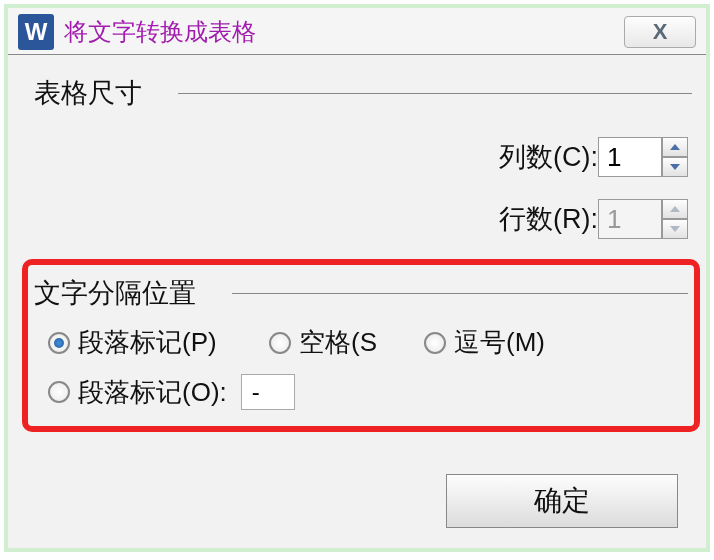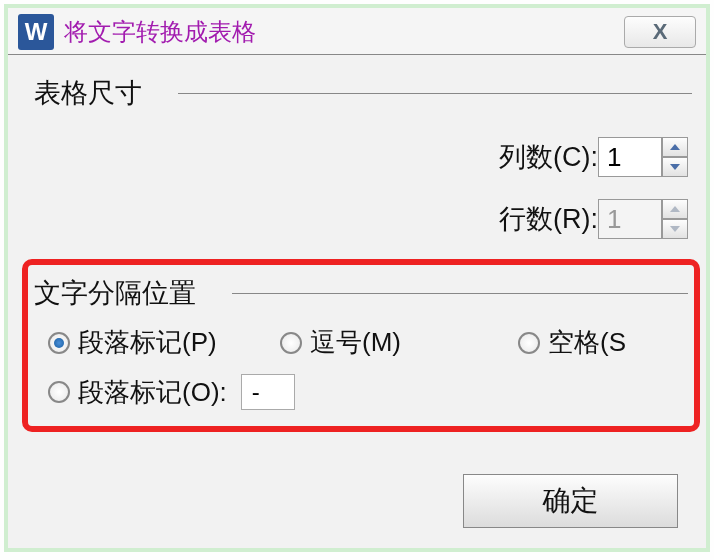--- a/index.html
+++ b/index.html
@@ -137,21 +137,21 @@
       margin-left: -12px;
       margin-right: -8px;
     }
     .radio-rows {
       padding-left: 14px;
     }
     .radio-row {
       display: flex;
       align-items: center;
       margin-top: 14px;
-      gap: 16px;
+      gap: 5px;
     }
     .radio-item {
       display: flex;
       align-items: center;
       gap: 8px;
     }
     .radio-item.c1 { width: 216px; }
     .radio-item.c2 { width: 222px; }
     .radio-item.c3 { width: 150px; }
     .radio {
@@ -189,21 +189,21 @@
       margin-left: 6px;
     }
     .button-row {
       display: flex;
       justify-content: flex-end;
       gap: 24px;
       padding: 18px 14px 6px 0;
       margin-top: auto;
     }
     .dlg-btn {
-      width: 215px;
+      width: 232px;
       height: 54px;
       border: 1px solid #888;
       background: linear-gradient(#fdfdfd, #dcdcdc);
       font-size: 28px;
       color: #111;
       display: flex;
       align-items: center;
       justify-content: center;
       cursor: pointer;
       font-family: inherit;
@@ -274,27 +274,27 @@
         <span class="group-label">文字分隔位置</span>
         <div class="group-line"></div>
       </div>
 
       <div class="radio-rows">
         <div class="radio-row">
           <div class="radio-item c1">
             <div class="radio checked"></div>
             <span class="radio-label">段落标记(P)</span>
           </div>
+          <div class="radio-item c3">
+            <div class="radio"></div>
+            <span class="radio-label">空格(S</span>
+          </div>
           <div class="radio-item c2">
             <div class="radio"></div>
             <span class="radio-label">逗号(M)</span>
-          </div>
-          <div class="radio-item c3">
-            <div class="radio"></div>
-            <span class="radio-label">空格(S</span>
           </div>
         </div>
 
         <div class="radio-row">
           <div class="radio-item" style="width:auto;">
             <div class="radio"></div>
             <span class="radio-label">段落标记(O):</span>
             <input class="other-input" type="text" value="-" style="">
           </div>
         </div>

